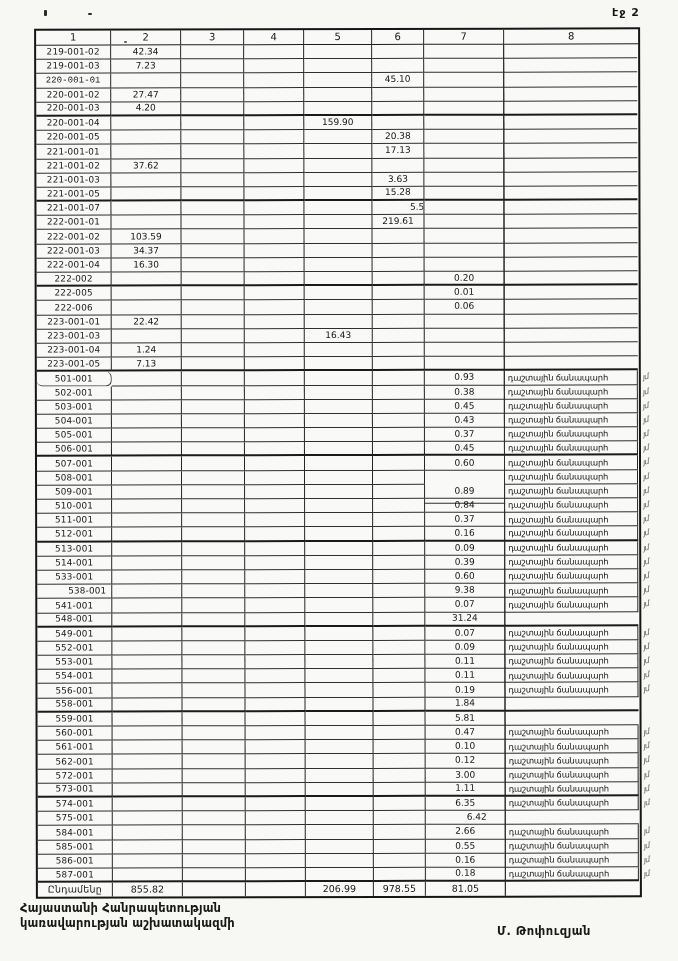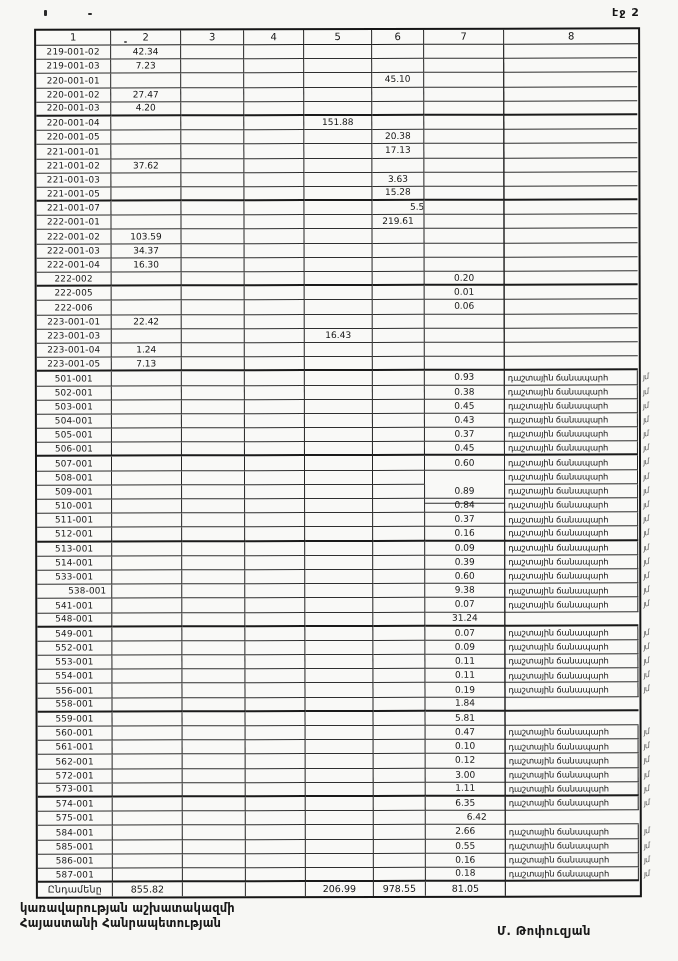--- a/index.html
+++ b/index.html
@@ -102,21 +102,21 @@
         <div class="cell code" style="width: 75px; flex: 0 0 75px;">219-001-03</div>
         <div class="cell" style="width: 70px; flex: 0 0 70px;">7.23</div>
         <div class="cell" style="width: 63px; flex: 0 0 63px;"></div>
         <div class="cell" style="width: 60px; flex: 0 0 60px;"></div>
         <div class="cell" style="width: 68px; flex: 0 0 68px;"></div>
         <div class="cell" style="width: 52px; flex: 0 0 52px;"></div>
         <div class="cell" style="width: 80px; flex: 0 0 80px;"></div>
         <div class="cell note" style="width: 134px; flex: 0 0 134px;"></div>
       </div>
       <div class="trow">
-        <div class="cell code" style="width: 75px; flex: 0 0 75px;">220-001-01</div>
+        <div class="cell code" style="width: 75px; flex: 0 0 75px; font-family: Liberation Mono, monospace;">220-001-01</div>
         <div class="cell" style="width: 70px; flex: 0 0 70px;"></div>
         <div class="cell" style="width: 63px; flex: 0 0 63px;"></div>
         <div class="cell" style="width: 60px; flex: 0 0 60px;"></div>
         <div class="cell" style="width: 68px; flex: 0 0 68px;"></div>
         <div class="cell" style="width: 52px; flex: 0 0 52px;">45.10</div>
         <div class="cell" style="width: 80px; flex: 0 0 80px;"></div>
         <div class="cell note" style="width: 134px; flex: 0 0 134px;"></div>
       </div>
       <div class="trow">
         <div class="cell code" style="width: 75px; flex: 0 0 75px;">220-001-02</div>
@@ -136,21 +136,21 @@
         <div class="cell" style="width: 68px; flex: 0 0 68px;"></div>
         <div class="cell" style="width: 52px; flex: 0 0 52px;"></div>
         <div class="cell" style="width: 80px; flex: 0 0 80px;"></div>
         <div class="cell note" style="width: 134px; flex: 0 0 134px;"></div>
       </div>
       <div class="trow">
         <div class="cell code" style="width: 75px; flex: 0 0 75px;">220-001-04</div>
         <div class="cell" style="width: 70px; flex: 0 0 70px;"></div>
         <div class="cell" style="width: 63px; flex: 0 0 63px;"></div>
         <div class="cell" style="width: 60px; flex: 0 0 60px;"></div>
-        <div class="cell" style="width: 68px; flex: 0 0 68px;">151.88</div>
+        <div class="cell" style="width: 68px; flex: 0 0 68px;">159.90</div>
         <div class="cell" style="width: 52px; flex: 0 0 52px;"></div>
         <div class="cell" style="width: 80px; flex: 0 0 80px;"></div>
         <div class="cell note" style="width: 134px; flex: 0 0 134px;"></div>
       </div>
       <div class="trow">
         <div class="cell code" style="width: 75px; flex: 0 0 75px;">220-001-05</div>
         <div class="cell" style="width: 70px; flex: 0 0 70px;"></div>
         <div class="cell" style="width: 63px; flex: 0 0 63px;"></div>
         <div class="cell" style="width: 60px; flex: 0 0 60px;"></div>
         <div class="cell" style="width: 68px; flex: 0 0 68px;"></div>
@@ -312,21 +312,21 @@
         <div class="cell code" style="width: 75px; flex: 0 0 75px;">223-001-05</div>
         <div class="cell" style="width: 70px; flex: 0 0 70px;">7.13</div>
         <div class="cell" style="width: 63px; flex: 0 0 63px;"></div>
         <div class="cell" style="width: 60px; flex: 0 0 60px;"></div>
         <div class="cell" style="width: 68px; flex: 0 0 68px;"></div>
         <div class="cell" style="width: 52px; flex: 0 0 52px;"></div>
         <div class="cell" style="width: 80px; flex: 0 0 80px;"></div>
         <div class="cell note" style="width: 134px; flex: 0 0 134px;"></div>
       </div>
       <div class="trow">
-        <div class="cell code" style="width: 75px; flex: 0 0 75px;">501-001</div>
+        <div class="cell code" style="width: 75px; flex: 0 0 75px; border-radius: 6px;">501-001</div>
         <div class="cell" style="width: 70px; flex: 0 0 70px;"></div>
         <div class="cell" style="width: 63px; flex: 0 0 63px;"></div>
         <div class="cell" style="width: 60px; flex: 0 0 60px;"></div>
         <div class="cell" style="width: 68px; flex: 0 0 68px;"></div>
         <div class="cell" style="width: 52px; flex: 0 0 52px;"></div>
         <div class="cell" style="width: 80px; flex: 0 0 80px;">0.93</div>
         <div class="cell note" style="width: 134px; flex: 0 0 134px;">դաշտային ճանապարհ</div>
         <span class="margin-mark">յմ</span>
       </div>
       <div class="trow">
@@ -716,19 +716,19 @@
         <div class="cell" style="width: 63px; flex: 0 0 63px;"></div>
         <div class="cell" style="width: 60px; flex: 0 0 60px;"></div>
         <div class="cell" style="width: 68px; flex: 0 0 68px;">206.99</div>
         <div class="cell" style="width: 52px; flex: 0 0 52px;">978.55</div>
         <div class="cell" style="width: 80px; flex: 0 0 80px;">81.05</div>
         <div class="cell note" style="width: 134px; flex: 0 0 134px;"></div>
       </div>
     </div>
 
   <div class="footer-block">
+    <div>Հայաստանի Հանրապետության</div>
     <div>կառավարության աշխատակազմի</div>
-    <div>Հայաստանի Հանրապետության</div>
   </div>
 
   <div class="signature">Մ. Թոփուզյան</div>
 
 </div>
 
 </body></html>

